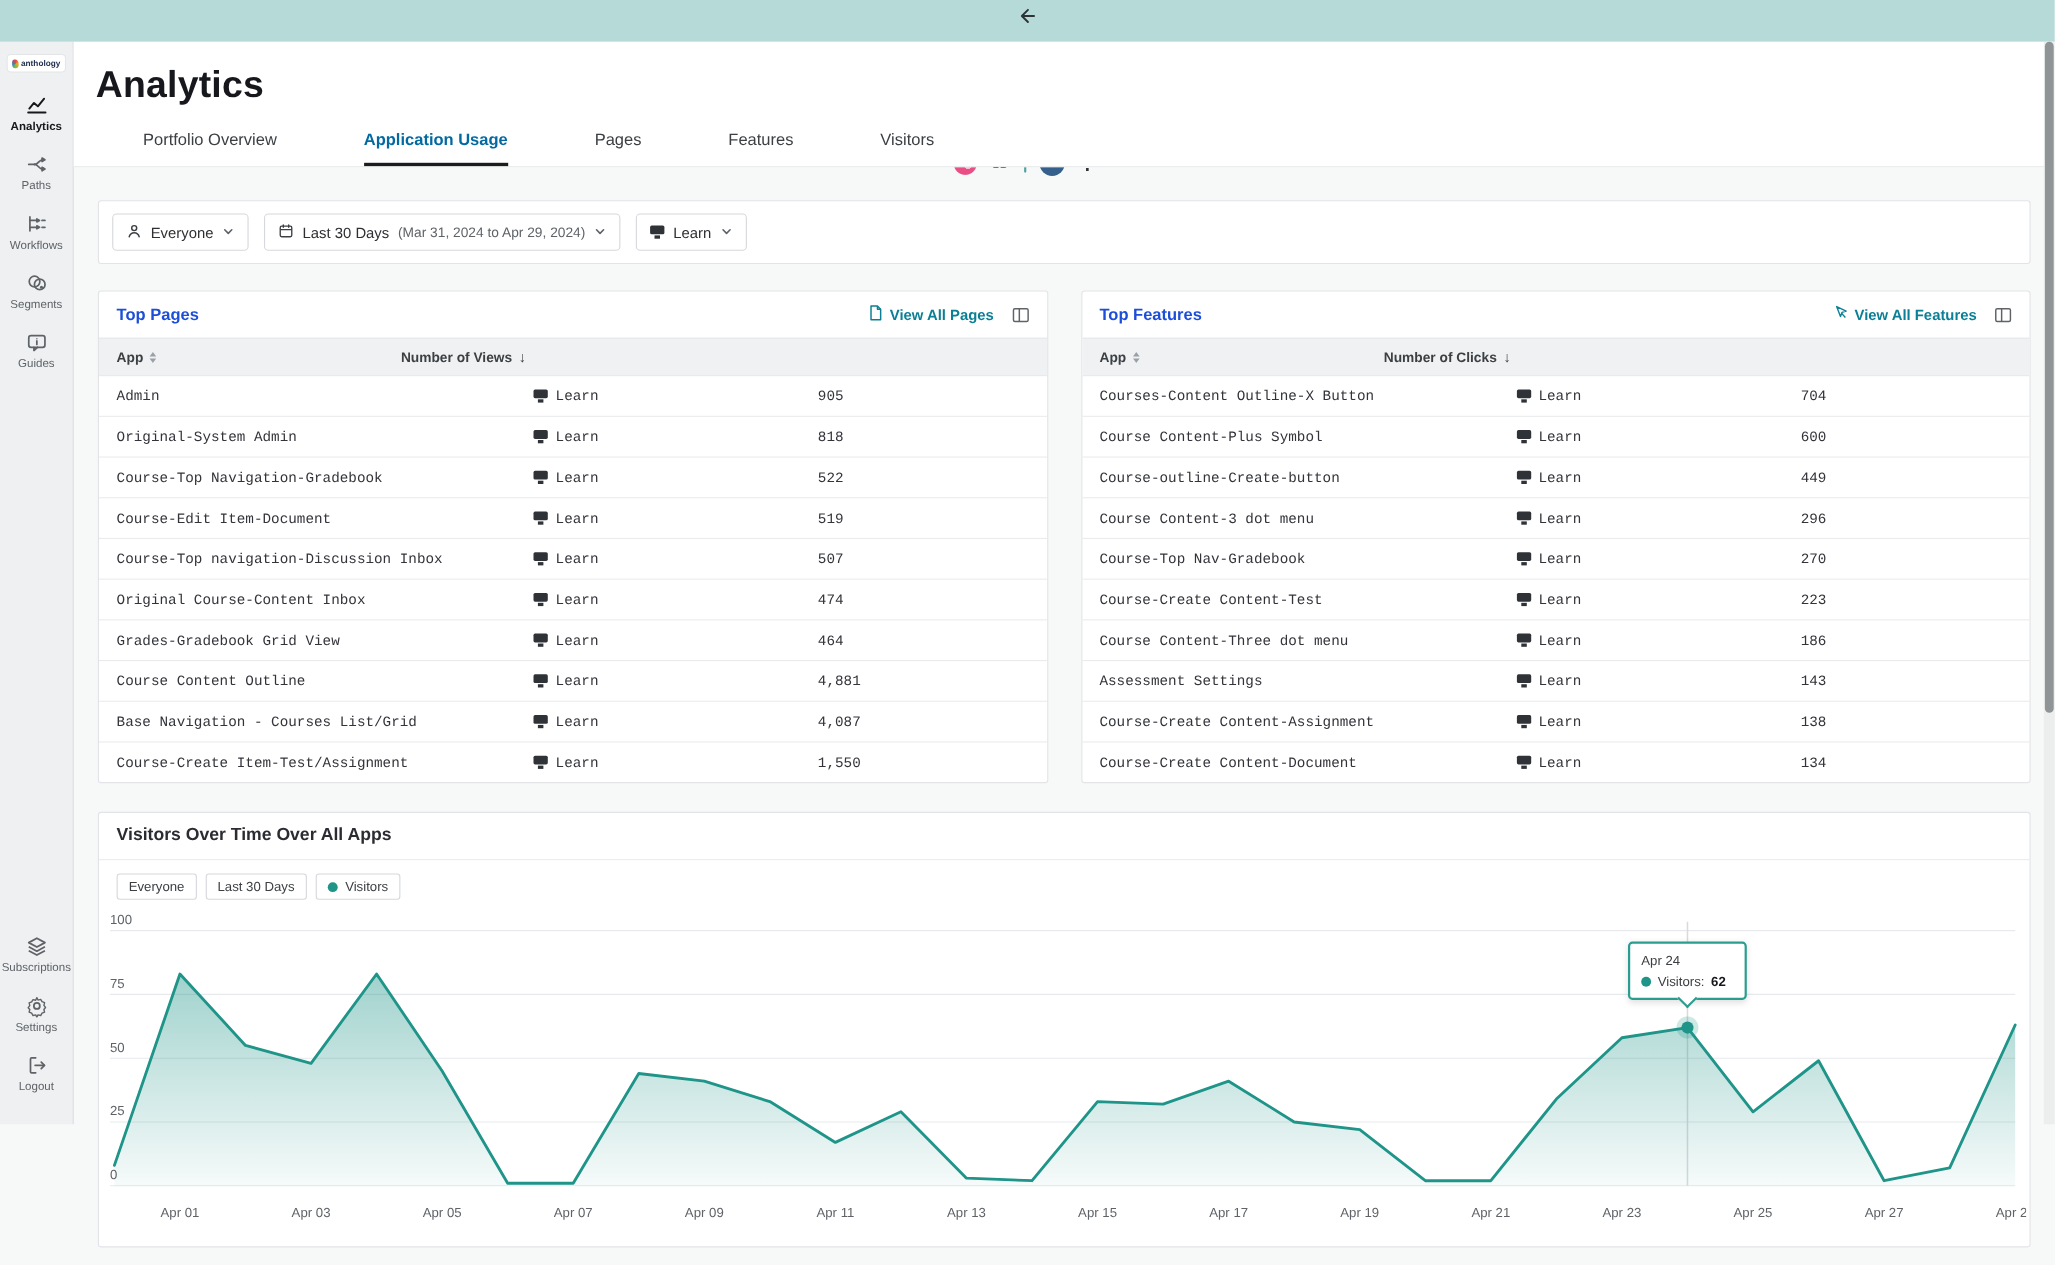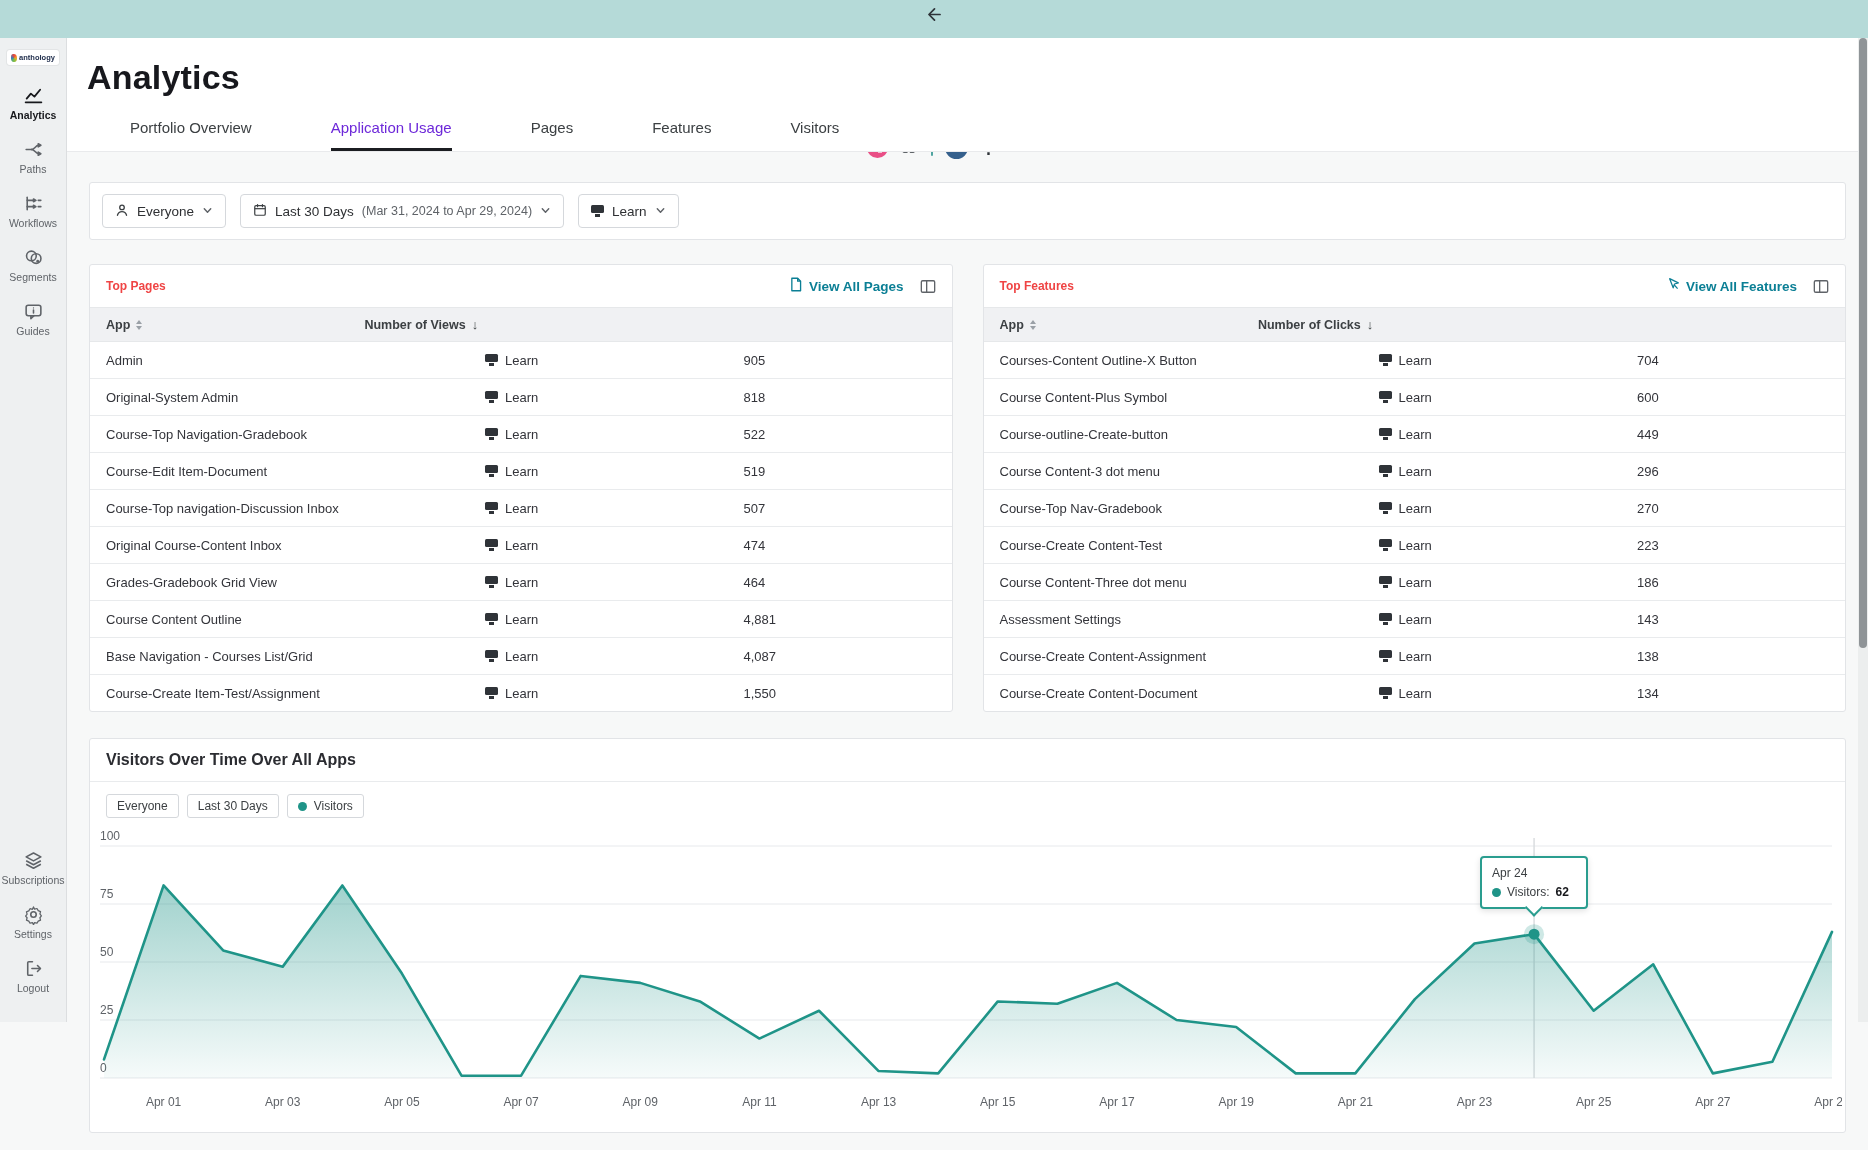--- a/index.html
+++ b/index.html
@@ -35,48 +35,48 @@
   .side-item.active .lbl { font-weight: bold; }
   .side-spacer { flex: 1; }
   .side-item svg { display: block; }
 
   
   .main { flex: 1; display: flex; flex-direction: column; min-width: 0; }
   .page-head { background: #ffffff; padding: 20px 20px 0; border-bottom: 1px solid #e9eaec; }
   .page-title { font-size: 34px; font-weight: 800; color: #17181d; letter-spacing: .2px; margin-bottom: 22px; }
   .tabs { display: flex; gap: 36px; }
   .tab { font-size: 15px; color: #3c4043; padding-bottom: 12px; cursor: pointer; border-bottom: 3px solid transparent; margin-left: 43px; }
-  .tab.active { font-weight: normal; color: #6d28d9; border-bottom-color: #1b1d21; }
+  .tab.active { font-weight: bold; color: #0369a1; border-bottom-color: #1b1d21; }
 
   .content { padding: 30px 22px 0; flex: 1; }
 
   .card { background: #ffffff; border: 1px solid #e2e4e7; border-radius: 3px; }
 
   
   .filter-card { height: 58px; display: flex; align-items: center; gap: 14px; padding: 0 12px; margin-bottom: 24px; }
   .drop-btn { display: inline-flex; align-items: center; gap: 8px; height: 34px; padding: 0 12px; background: #fff; border: 1px solid #d5d8dc; border-radius: 4px; font-size: 13.5px; color: #2e3033; cursor: pointer; }
   .drop-btn .detail { color: #5f6368; font-size: 12.5px; }
   .chev { color: #5f6368; }
 
   
   .tables-row { display: flex; gap: 30px; margin-bottom: 26px; }
   .table-card { flex: 1; min-width: 0; overflow: hidden; }
   .card-head { display: flex; align-items: center; justify-content: space-between; padding: 12px 16px; }
-  .card-title { font-size: 12px; font-weight: 600; color: #ef4444; }
+  .card-title { font-size: 15px; font-weight: 600; color: #1d4ed8; }
   .head-actions { display: flex; align-items: center; gap: 16px; justify-content: space-between; }
   .view-all { display: inline-flex; align-items: center; gap: 6px; color: #0b7f95; font-size: 13.5px; font-weight: bold; cursor: pointer; text-decoration: none; }
   .panel-ico { color: #5f6368; display: flex; cursor: pointer; }
   .thead { display: flex; background: #f0f1f3; border-top: 1px solid #e6e8ea; }
   .th { font-size: 12.5px; font-weight: bold; color: #3c4043; padding: 9px 16px; display: flex; align-items: center; gap: 6px; cursor: pointer; }
   .col-name { width: 44%; } .col-app { width: 30%; } .col-num { width: 26%; }
   .carets { display: inline-flex; flex-direction: column; gap: 2px; }
   .caret-up { width: 0; height: 0; border-left: 3.5px solid transparent; border-right: 3.5px solid transparent; border-bottom: 4px solid #9aa0a6; }
   .caret-dn { width: 0; height: 0; border-left: 3.5px solid transparent; border-right: 3.5px solid transparent; border-top: 4px solid #9aa0a6; }
   .sort-arrow { color: #3c4043; font-size: 13px; }
-  .trow { display: flex; border-top: 1px solid #e9ebed; align-items: center; height: 37px; }
+  .trow { display: flex; border-top: 1px solid #e9ebed; align-items: center; height: 37px; font-family: Liberation Mono, monospace; }
   .trow:first-child { border-top: 1px solid #e6e8ea; }
   .td { font-size: 13px; color: #33343a; padding: 0 16px; display: flex; align-items: center; gap: 7px; }
   .app-ico { width: 13px; height: 12px; position: relative; flex: 0 0 auto; }
   .app-ico::before { content: ""; position: absolute; top: 0; left: 0; width: 13px; height: 8px; background: #2f3338; border-radius: 1.5px; }
   .app-ico::after { content: ""; position: absolute; bottom: 0; left: 4px; width: 5px; height: 3px; background: #2f3338; }
 
   
   .chart-card { padding-bottom: 2px; }
   .chart-head { padding: 12px 16px; border-bottom: 1px solid #e9ebed; }
   .chart-title { font-size: 16px; color: #2b2c31; }

